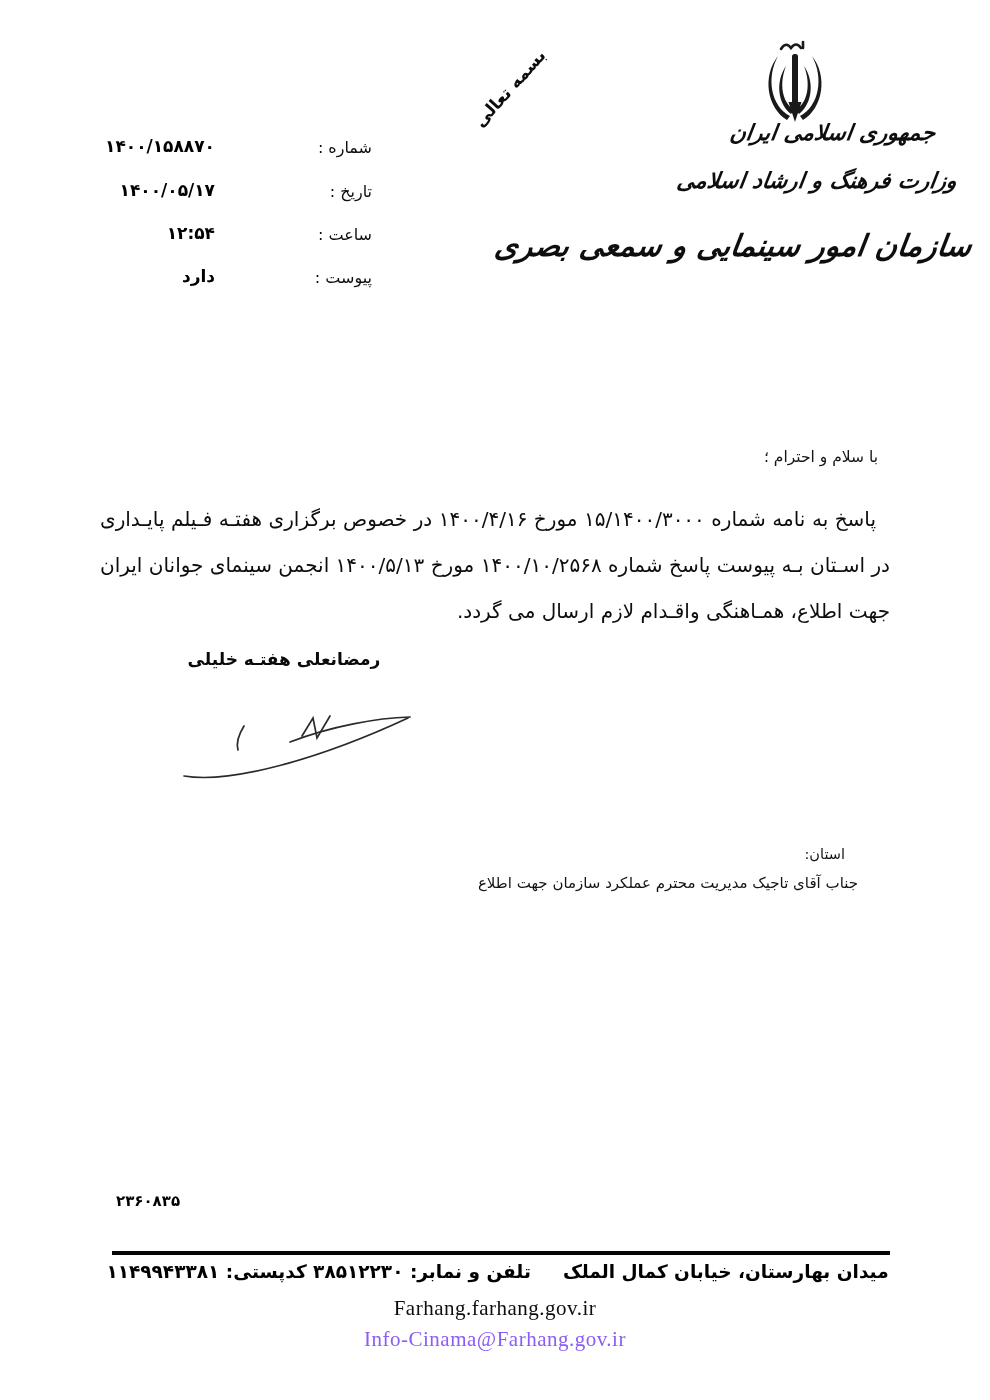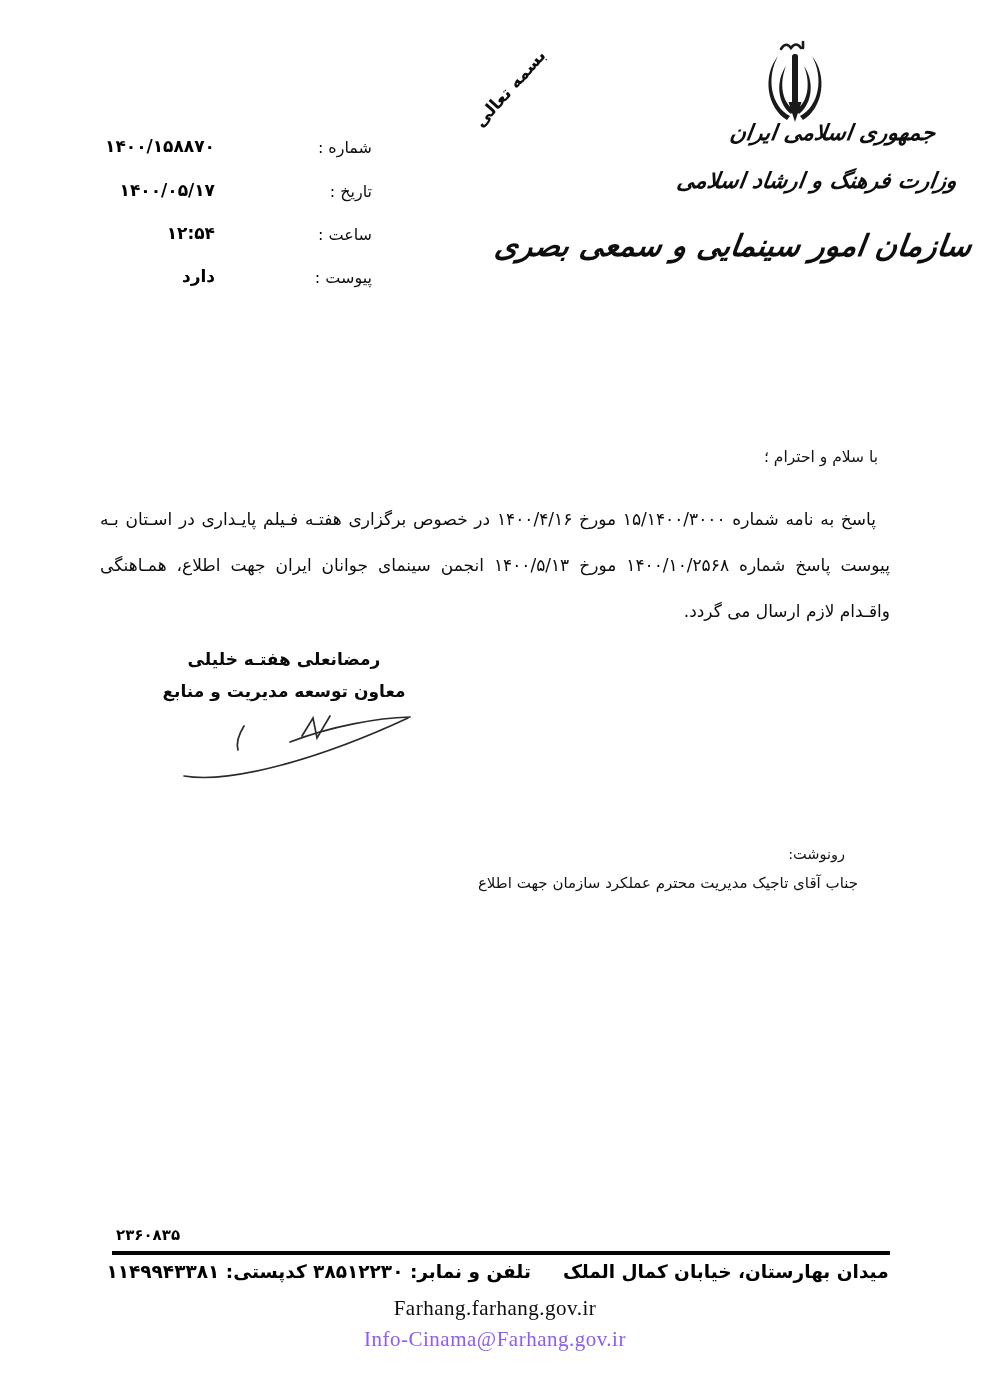--- a/index.html
+++ b/index.html
@@ -50,21 +50,21 @@
   }
   .salutation{
     position:absolute;right:112px;top:448px;direction:rtl;
     font-size:15.5px;color:#141414;white-space:nowrap;
   }
 
   
   .body-par{
     position:absolute;right:100px;left:100px;top:496px;
     direction:rtl;text-align:justify;text-indent:14px;
-    font-size:17px;line-height:46px;color:#0d0d0d;
+    font-size:20px;line-height:46px;color:#0d0d0d;
   }
 
   
   .sig-block{
     position:absolute;left:148px;top:648px;width:272px;
     direction:rtl;text-align:center;font-weight:700;color:#0a0a0a;
   }
   .sig-name{font-size:17px;line-height:22px;margin-bottom:10px;}
   .sig-title{font-size:17px;line-height:22px;}
   .sig-scrawl{position:absolute;left:172px;top:706px;width:244px;height:78px;}
@@ -74,21 +74,21 @@
     position:absolute;right:145px;top:846px;direction:rtl;
     font-size:14.5px;color:#141414;white-space:nowrap;
   }
   .cc-line{
     position:absolute;right:132px;top:874px;direction:rtl;
     font-size:15px;color:#141414;white-space:nowrap;
   }
 
   
   .doc-code{
-    position:absolute;left:116px;top:1226px;direction:rtl;
+    position:absolute;left:116px;top:1192px;direction:rtl;
     font-size:15px;font-weight:700;color:#000;white-space:nowrap;
   }
   .footer-rule{
     position:absolute;left:112px;right:100px;top:1251px;height:4px;background:#050505;
   }
   .footer-address{
     position:absolute;left:105px;right:100px;top:1261px;
     display:flex;direction:rtl;justify-content:center;gap:32px;
     font-size:18.5px;font-weight:700;color:#000;white-space:nowrap;
   }
@@ -142,34 +142,33 @@
 
   <div class="meta-label" style="top:268px">پیوست :</div>
   <div class="meta-value" style="top:266px">دارد</div>
 
   <div class="salutation">با سلام  و احترام ؛</div>
 
   <div class="body-par">پاسخ به نامه شماره ۱۵/۱۴۰۰/۳۰۰۰ مورخ ۱۴۰۰/۴/۱۶ در خصوص برگزاری هفتـه فـیلم پایـداری در اسـتان بـه پیوست پاسخ شماره ۱۴۰۰/۱۰/۲۵۶۸ مورخ ۱۴۰۰/۵/۱۳ انجمن سینمای جوانان ایران جهت اطلاع، همـاهنگی واقـدام لازم ارسال می گردد.</div>
 
   <div class="sig-block">
     <div class="sig-name">رمضانعلی هفتـه خلیلی</div>
-    <div class="sig-title">معاون توسعه مدیریت و منابع</div>
   </div>
   <div class="sig-scrawl">
     <svg viewBox="0 0 244 78" width="244" height="78" xmlns="http://www.w3.org/2000/svg">
       <g fill="none" stroke="#2a2a2a" stroke-width="1.7" stroke-linecap="round">
         <path d="M12 70 C60 78 150 52 236 12"></path>
         <path d="M118 36 C160 20 205 12 238 11"></path>
         <path d="M130 30 L141 12 L145 32 L158 10"></path>
         <path d="M72 20 C67 28 64 37 66 44"></path>
       </g>
     </svg>
   </div>
 
-  <div class="cc-heading">رونوشت:</div>
+  <div class="cc-heading">استان:</div>
   <div class="cc-line">جناب آقای تاجیک مدیریت محترم عملکرد سازمان جهت اطلاع</div>
 
   <div class="doc-code">۲۳۶۰۸۳۵</div>
   <div class="footer-rule"></div>
   <div class="footer-address">
     <span>میدان بهارستان، خیابان کمال الملک</span>
     <span>تلفن و نمابر: ۳۸۵۱۲۲۳۰ کدپستی: ۱۱۴۹۹۴۳۳۸۱</span>
   </div>
   <div class="footer-web">Farhang.farhang.gov.ir</div>
   <div class="footer-mail">Info-Cinama@Farhang.gov.ir</div>

